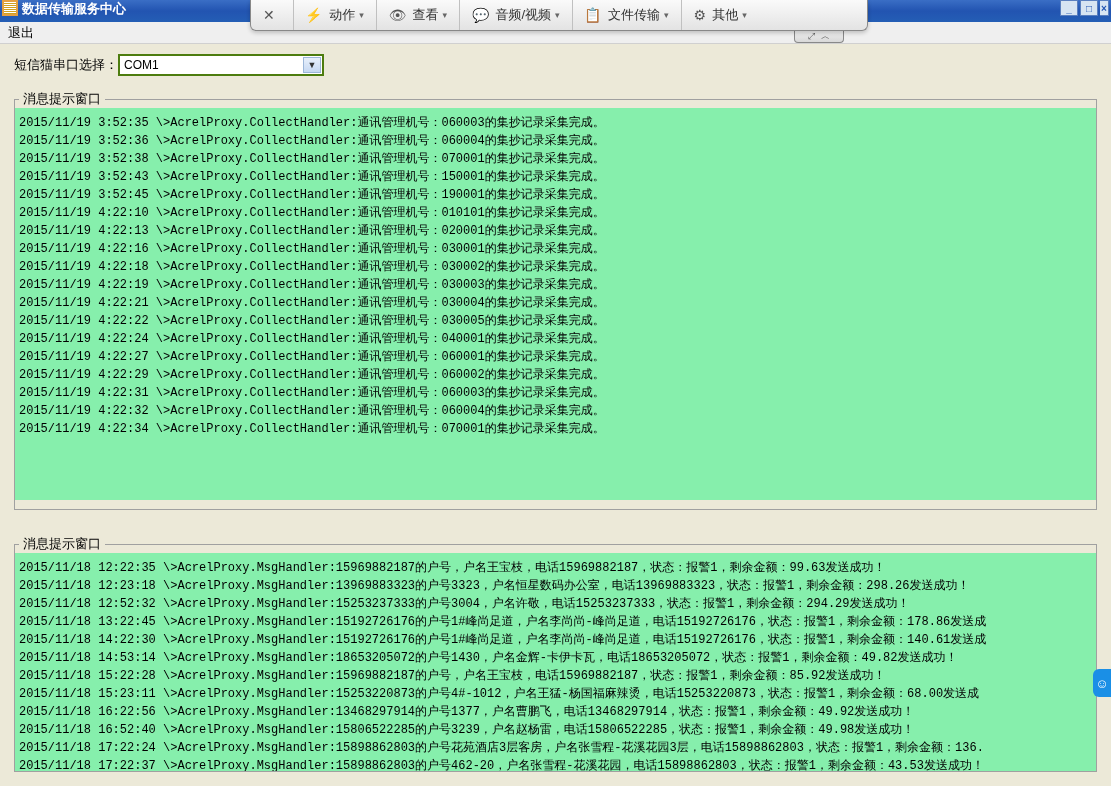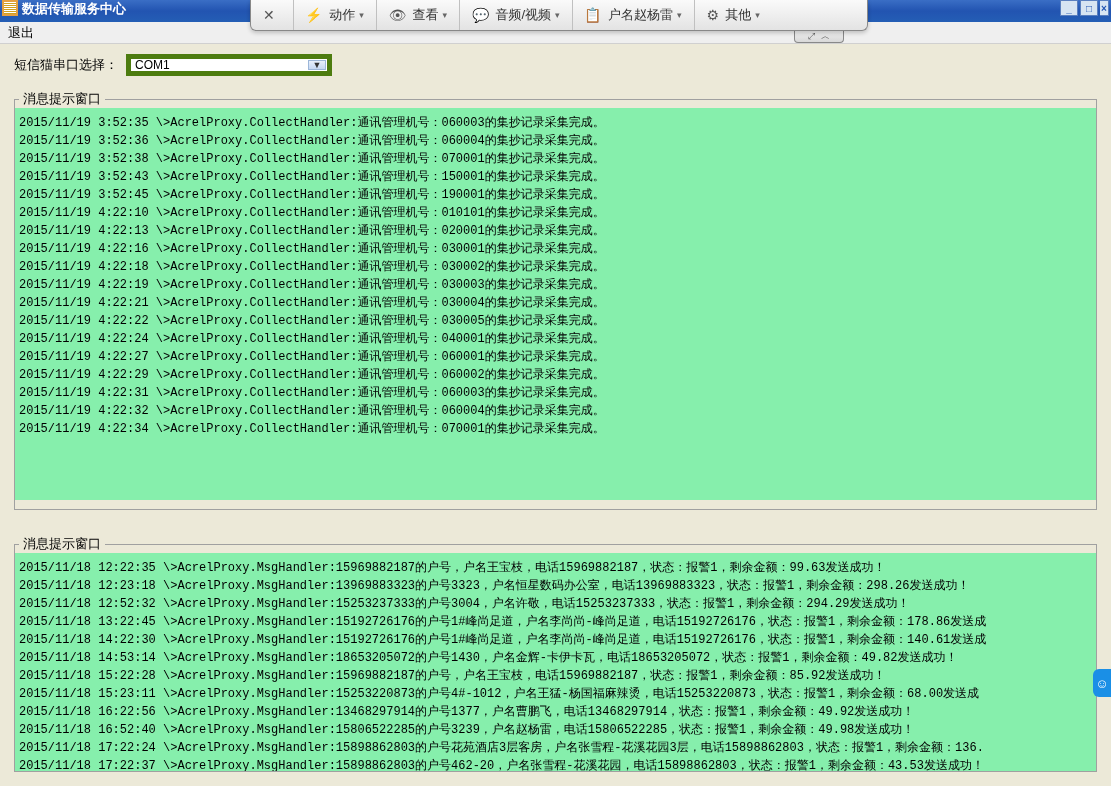--- a/index.html
+++ b/index.html
@@ -97,25 +97,25 @@
   font-size: 13px;
 }
 .menu-item { padding: 2px 8px; cursor: pointer; }
 
 
 .content {
   padding: 10px 14px;
   background: #ece9d8;
 }
 .row { display: flex; align-items: center; margin-bottom: 14px; font-size: 13px;}
-.label { margin-right: 8px; }
+.label { margin-right: 0; }
 .combo {
   width: 206px; height: 22px;
   background: #fff;
-  border: 5px solid #4d7c0f;
+  border: 2px solid #4d7c0f;
   display: flex; align-items: center;
   position: relative;
   font-size: 12px;
   padding-left: 4px;
 }
 .combo .arrow-btn {
   position: absolute; right: 1px; top: 1px; bottom: 1px; width: 18px;
   background: linear-gradient(to bottom,#e8f0fb,#c6d8f2);
   border: 1px solid #9cb6d8;
   display:flex;align-items:center;justify-content:center;
@@ -189,21 +189,21 @@
     <span>查看</span>
     <span class="dd">▾</span>
   </div>
   <div class="group">
     <span class="ic">💬</span>
     <span>音频/视频</span>
     <span class="dd">▾</span>
   </div>
   <div class="group">
     <span class="ic">📋</span>
-    <span>户名赵杨雷</span>
+    <span>文件传输</span>
     <span class="dd">▾</span>
   </div>
   <div class="group">
     <span class="ic">⚙</span>
     <span>其他</span>
     <span class="dd">▾</span>
   </div>
 </div>
 <div class="tv-tab">
   <span>⤢</span>

